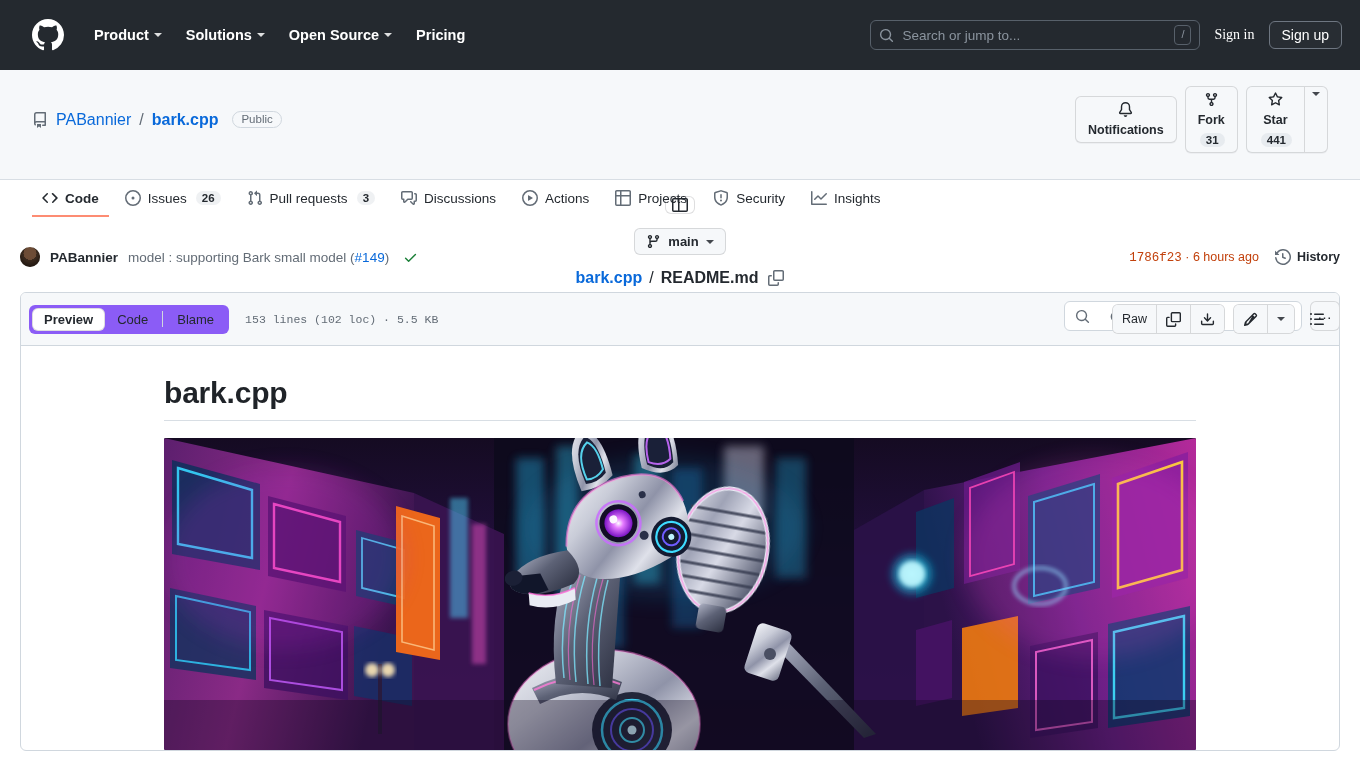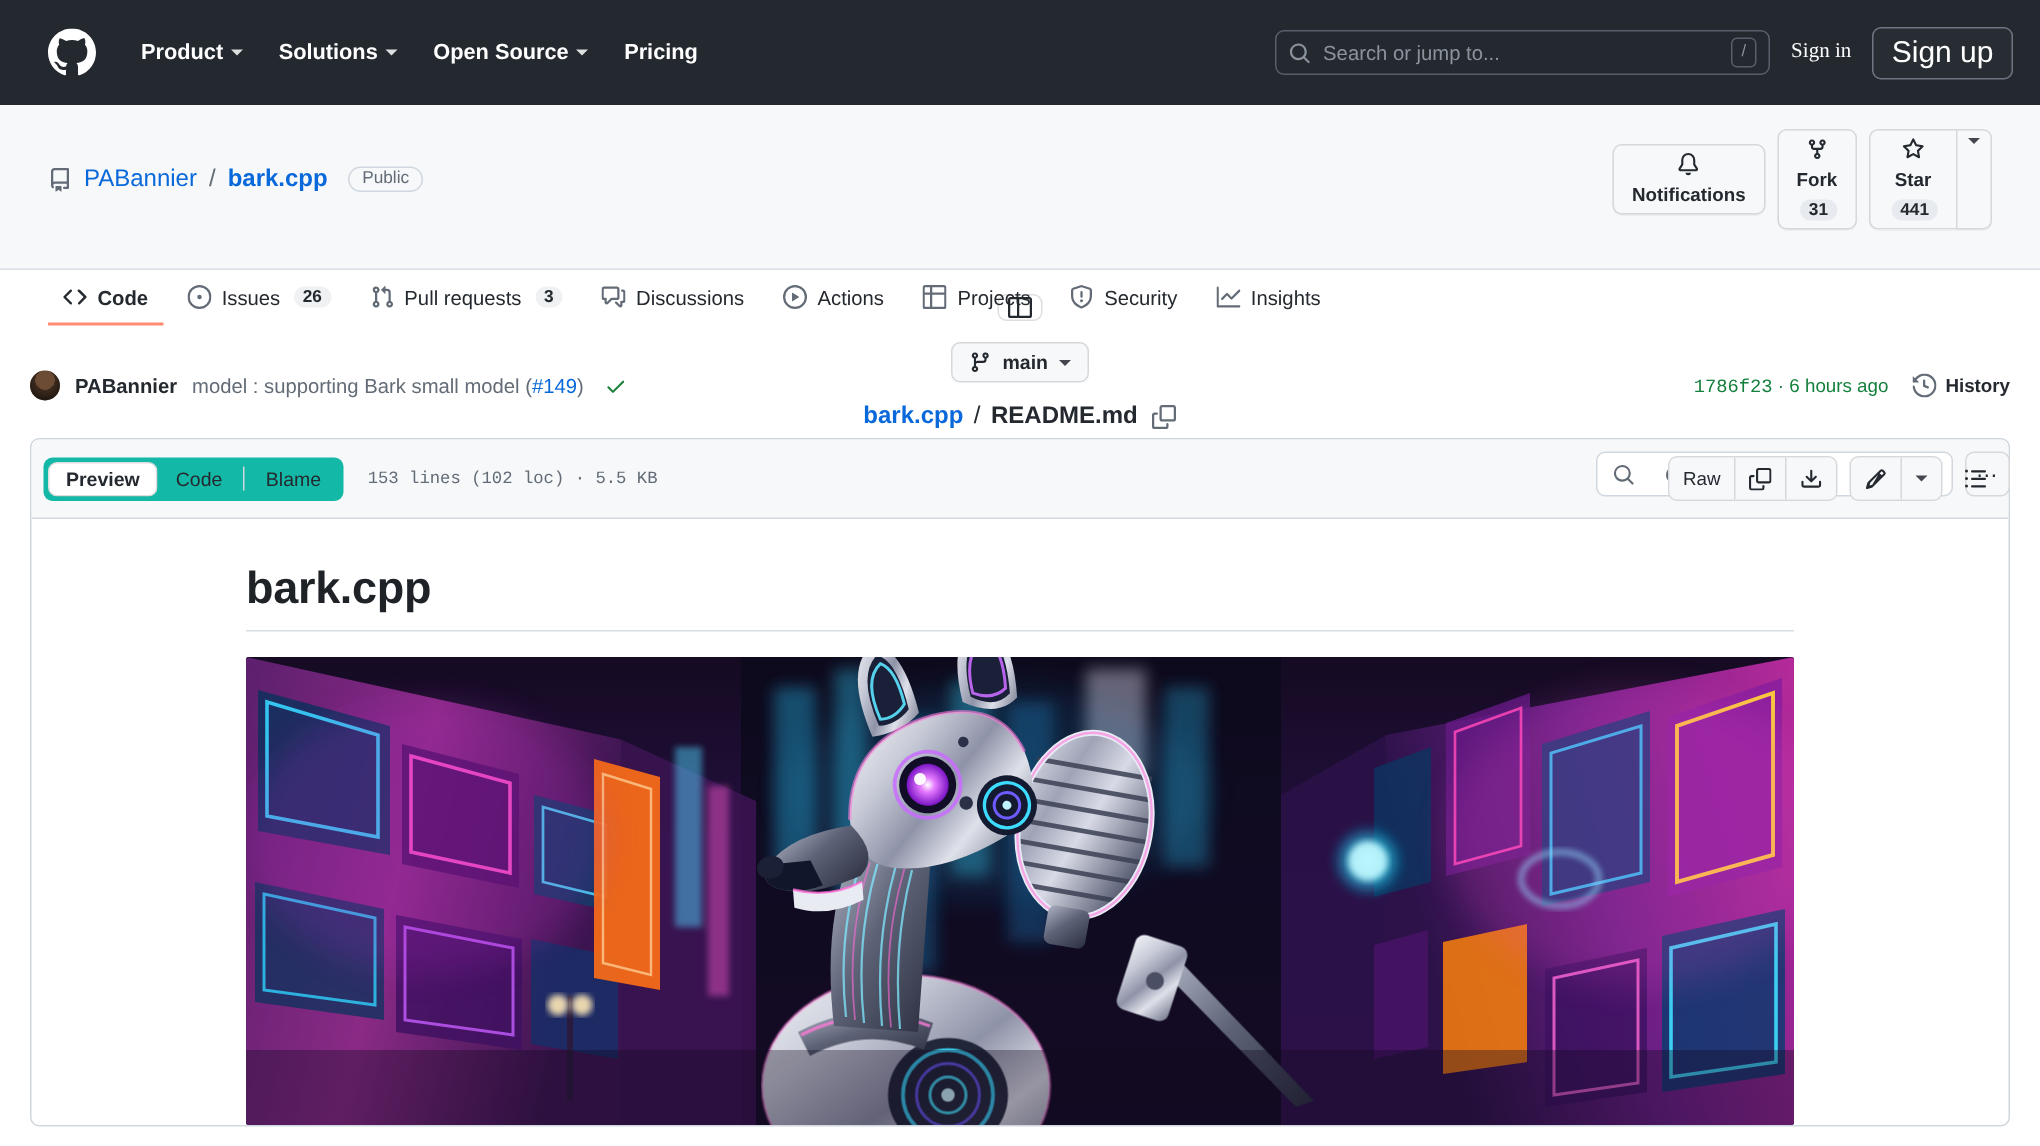--- a/index.html
+++ b/index.html
@@ -37,21 +37,21 @@
     background: #24292f; display: flex; align-items: center; padding: 0 8px; gap: 8px;
     cursor: text;
   }
   .gh-search .ph { color: #8b949e; font-size: 13.5px; flex: 1; }
   .slash-badge {
     border: 1px solid #57606a; border-radius: 4px; color: #8b949e;
     font-size: 11px; line-height: 1; padding: 3px 6px 4px;
   }
   .signin { color: #ffffff; font-size: 14px; font-weight: 500; cursor: pointer; white-space: nowrap; font-family: Liberation Serif, serif; }
   .signup {
-    color: #ffffff; font-size: 20px; font-weight: 500; cursor: pointer; white-space: nowrap;
+    color: #ffffff; font-size: 14px; font-weight: 500; cursor: pointer; white-space: nowrap;
     border: 1px solid #6e7681; border-radius: 6px; padding: 5px 12px; background: rgba(255,255,255,0.02);
   }
 
   
   .repo-head {
     background: #f6f8fa;
     border-bottom: 1px solid #d8dee4;
     padding: 16px 32px 0 32px;
     height: 110px;
   }
@@ -133,37 +133,37 @@
   .avatar {
     width: 20px; height: 20px; border-radius: 50%; flex: none;
     background: radial-gradient(circle at 50% 32%, #6d4c36 0 38%, #3b2a1e 39% 100%);
     box-shadow: inset 0 -3px 4px rgba(0,0,0,.45);
   }
   .commit-author { font-size: 13.5px; font-weight: 600; color: #24292f; cursor: pointer; }
   .commit-msg { font-size: 13.5px; color: #636c76; cursor: pointer; }
   .commit-msg .pr { color: #0969da; }
   .check { color: #1a7f37; display: flex; margin-left: 4px; }
   .commit-right { margin-left: auto; display: flex; align-items: center; gap: 16px; }
-  .commit-meta { font-size: 12.5px; color: #15803d; }
+  .commit-meta { font-size: 12.5px; color: #c2410c; }
   .commit-meta .sha { font-family: "Liberation Mono", monospace; }
   .history { display: inline-flex; align-items: center; gap: 6px; font-size: 12.5px; color: #24292f; font-weight: 600; cursor: pointer; }
   .history .hi { color: #636c76; display: flex; }
 
   
   .file-panel {
     margin: 14px 20px 0 20px;
     border: 1px solid #d0d7de; border-radius: 6px; background: #fff;
     overflow: hidden;
   }
   .file-toolbar {
     background: #f6f8fa; border-bottom: 1px solid #d0d7de;
     display: flex; align-items: center; padding: 8px 8px 8px 8px; height: 53px; gap: 10px;
   }
   .seg {
-    display: flex; align-items: center; background: #14b8a6; border-radius: 6px; padding: 3px; gap: 0;
+    display: flex; align-items: center; background: #8b5cf6; border-radius: 6px; padding: 3px; gap: 0;
   }
   .seg-item {
     font-size: 13px; color: #24292f; padding: 4px 12px; border-radius: 6px; cursor: pointer; white-space: nowrap;
   }
   .seg-item.active { background: #ffffff; font-weight: 600; border: 1px solid rgba(31,35,40,0.15); padding: 3px 11px; }
   .seg-divider { width: 1px; height: 16px; background: #d0d7de; margin: 0 2px; }
   .file-meta {
     font-family: "Liberation Mono", monospace; font-size: 11.5px; color: #636c76; margin-left: 6px; white-space: nowrap;
   }
   .file-toolbar-right { margin-left: auto; display: flex; align-items: center; gap: 8px; }

